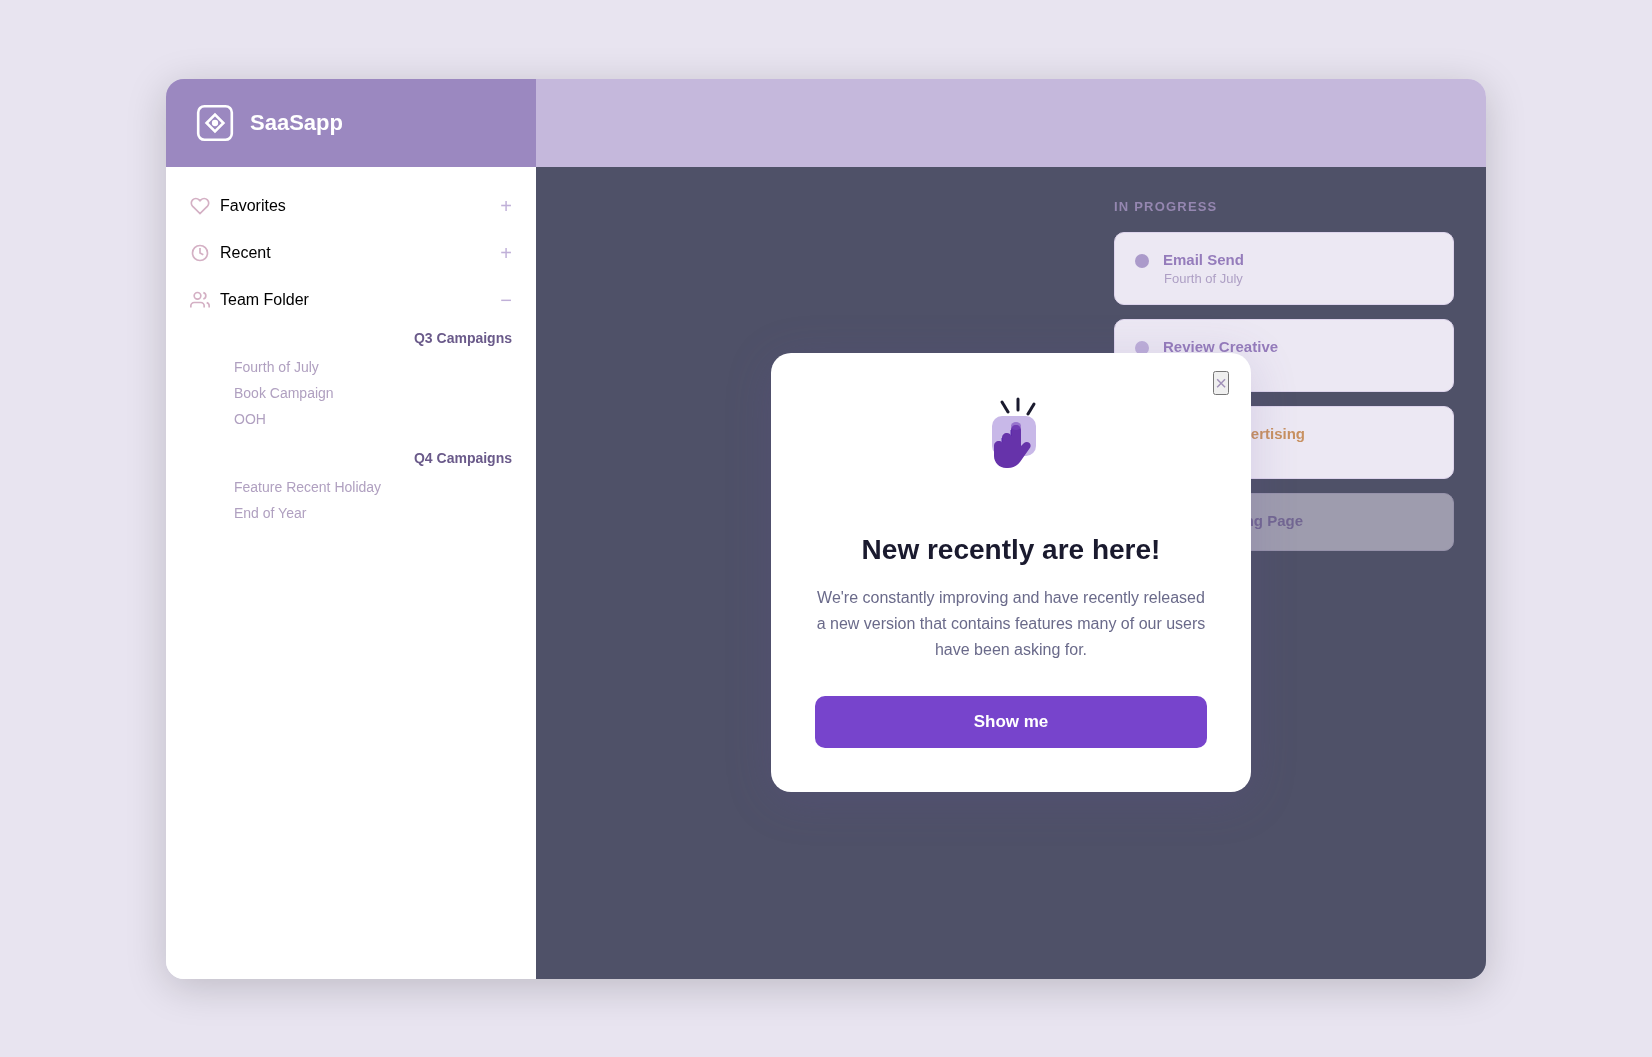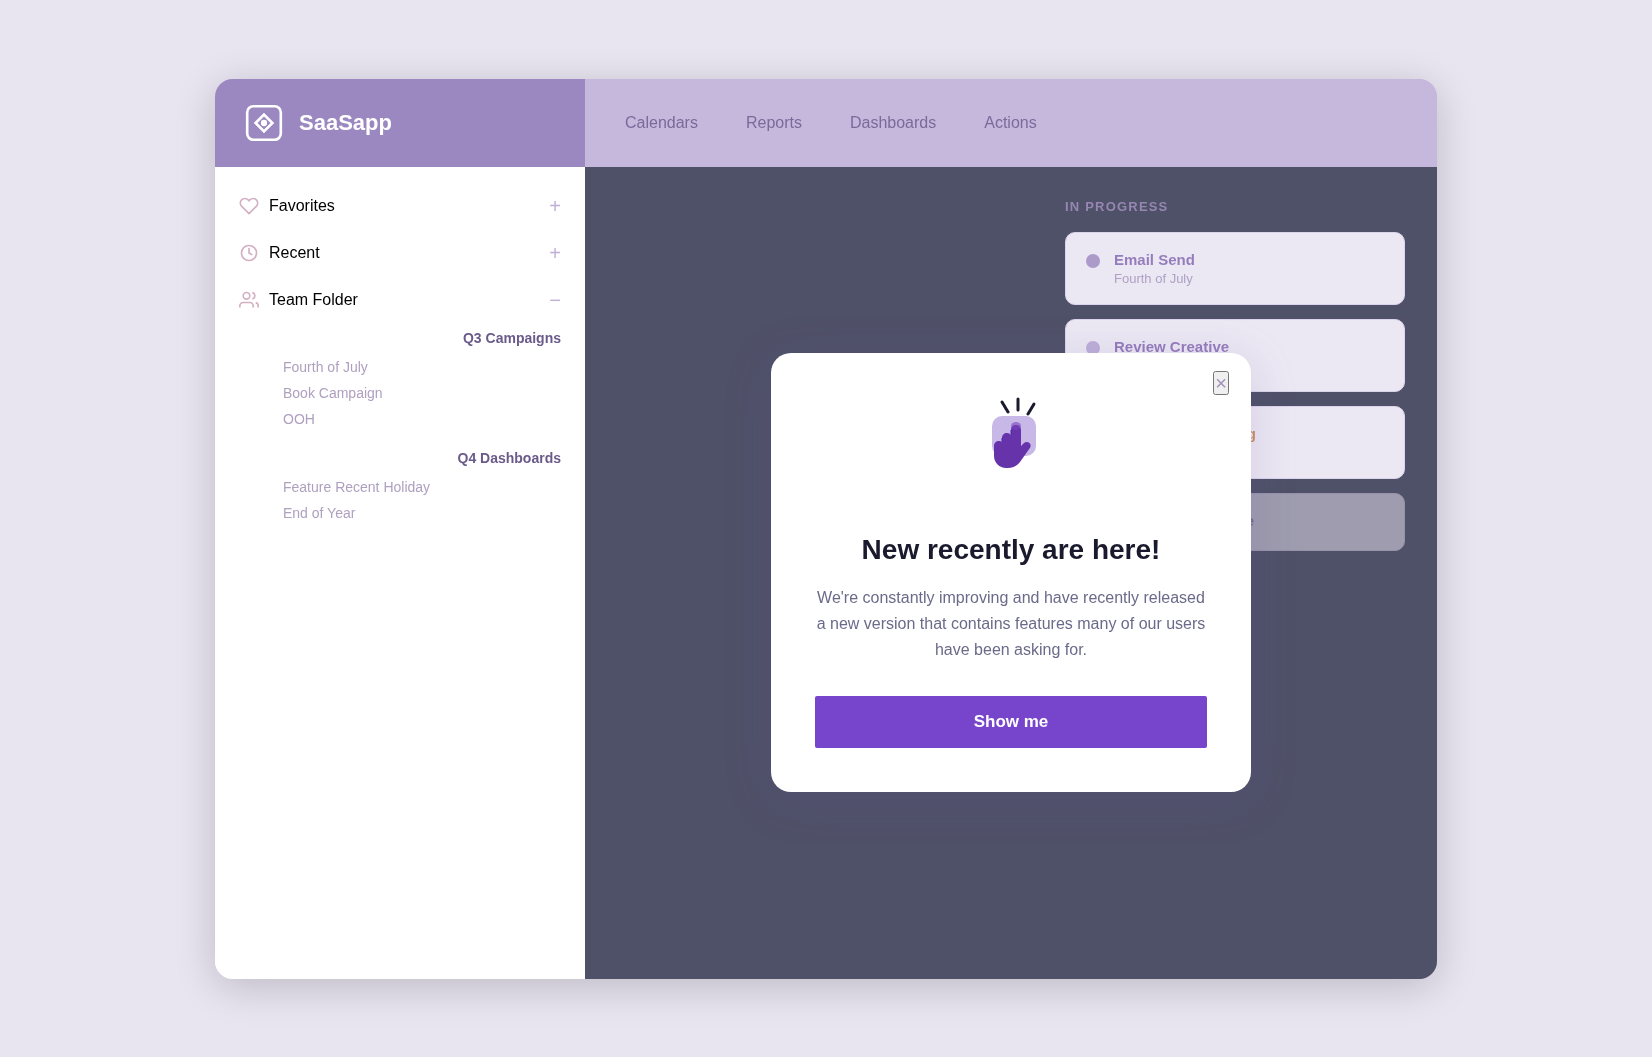--- a/index.html
+++ b/index.html
@@ -5,21 +5,21 @@
     * { box-sizing: border-box; margin: 0; padding: 0; }
     body {
       background: #e8e4f0;
       font-family: -apple-system, BlinkMacSystemFont, 'Segoe UI', sans-serif;
       display: flex;
       justify-content: center;
       align-items: center;
       min-height: 100vh;
     }
     .app-container {
-      width: 1222px;
+      width: 1320px;
       height: 900px;
       background: #f5f3fa;
       border-radius: 18px;
       overflow: hidden;
       display: flex;
       flex-direction: column;
       box-shadow: 0 8px 40px rgba(0,0,0,0.18);
       position: relative;
     }
     
@@ -140,20 +140,21 @@
     }
     .task-card {
       background: white;
       border-radius: 10px;
       border: 1.5px solid #e8e0f4;
       padding: 18px 20px;
       margin-bottom: 14px;
       display: flex;
       align-items: flex-start;
       gap: 14px;
+      text-align: center;
     }
     .task-dot {
       width: 14px;
       height: 14px;
       border-radius: 50%;
       flex-shrink: 0;
       margin-top: 3px;
     }
     .dot-purple { background: #9b88c0; }
     .dot-lavender { background: #b8a8d8; }
@@ -220,21 +221,21 @@
     .modal-description {
       font-size: 16px;
       color: #6a6a8a;
       line-height: 1.65;
       margin-bottom: 32px;
     }
     .modal-cta {
       background: #7744cc;
       color: white;
       border: none;
-      border-radius: 2px;
+      border-radius: 10px;
       font-size: 17px;
       font-weight: 700;
       padding: 16px 80px;
       cursor: pointer;
       width: 100%;
     }
   </style>
 </head>
 <body>
 
@@ -242,26 +243,20 @@
 
   <div class="top-bar">
     <div class="logo-area">
       <svg class="logo-icon" viewBox="0 0 40 40" fill="none" xmlns="http://www.w3.org/2000/svg">
         <rect x="4" y="4" width="32" height="32" rx="6" stroke="white" stroke-width="2.5" fill="none"></rect>
         <path d="M12 20 L20 12 L28 20 L20 28 Z" stroke="white" stroke-width="2.5" fill="none"></path>
         <circle cx="20" cy="20" r="3" fill="white"></circle>
       </svg>
       <span class="logo-text">SaaSapp</span>
     </div>
-    <nav class="nav-area">
-      <span class="nav-item">Calendars</span>
-      <span class="nav-item">Reports</span>
-      <span class="nav-item">Dashboards</span>
-      <span class="nav-item">Actions</span>
-    </nav>
   </div>
 
   <div class="main-content">
 
     <aside class="sidebar">
 
       <div class="sidebar-section">
         <div class="sidebar-section-header">
           <div class="sidebar-section-title">
             <svg class="sidebar-icon" viewBox="0 0 24 24" fill="none" stroke="currentColor" stroke-width="2">
@@ -296,21 +291,21 @@
               <path d="M16 3.13a4 4 0 0 1 0 7.75"></path>
             </svg>
             <span>Team Folder</span>
           </div>
           <span class="sidebar-add">−</span>
         </div>
         <div class="sidebar-group-label">Q3 Campaigns</div>
         <div class="sidebar-item">Fourth of July</div>
         <div class="sidebar-item">Book Campaign</div>
         <div class="sidebar-item">OOH</div>
-        <div class="sidebar-group-label">Q4 Dashboards</div>
+        <div class="sidebar-group-label">Q4 Campaigns</div>
         <div class="sidebar-item">Feature Recent Holiday</div>
         <div class="sidebar-item">End of Year</div>
       </div>
     </aside>
 
     <div class="page-area">
 
       <div class="in-progress-section">
         <div class="section-title">IN PROGRESS</div>
 

